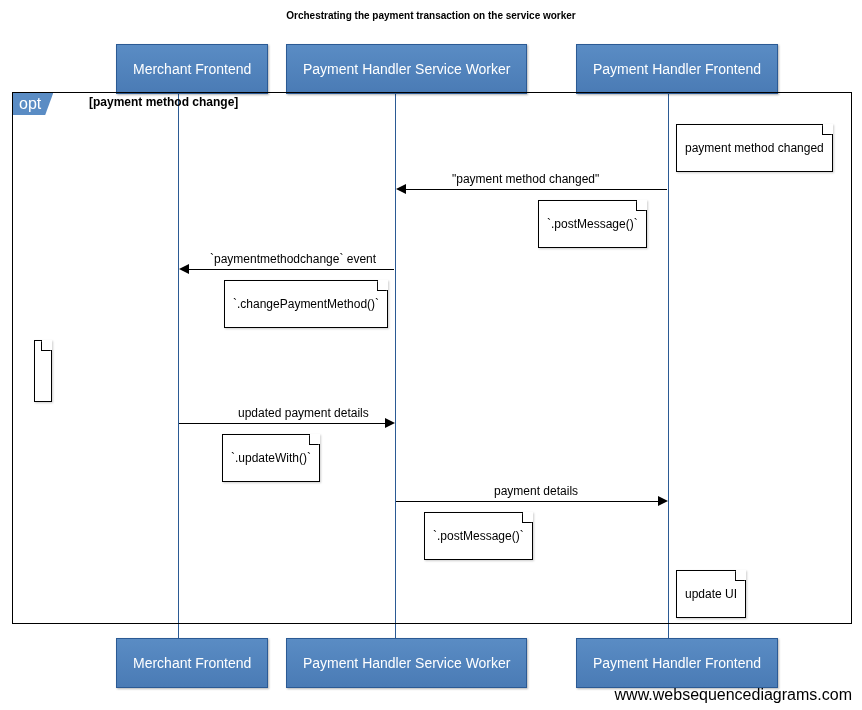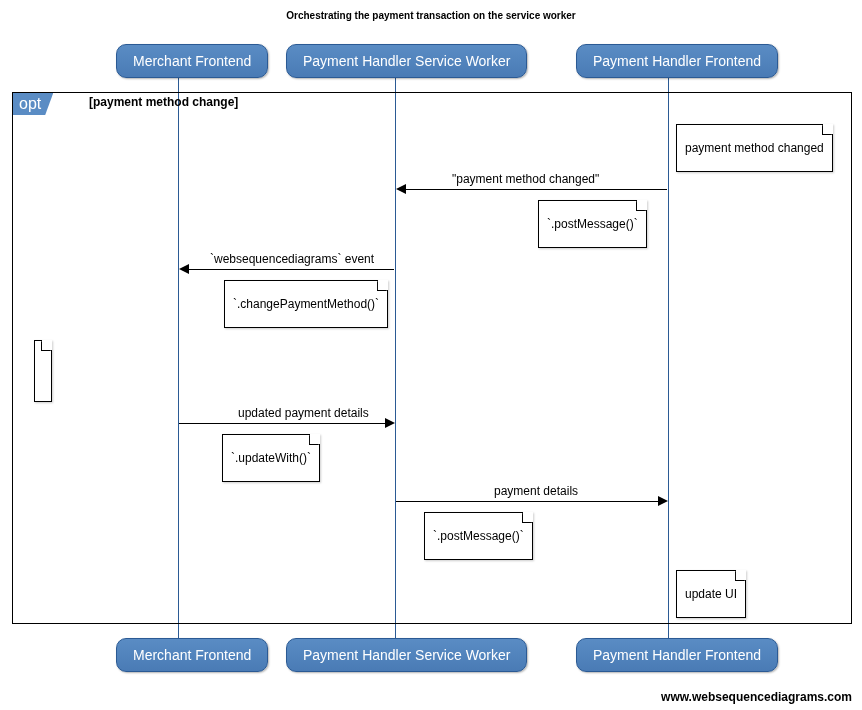--- a/index.html
+++ b/index.html
@@ -15,24 +15,24 @@
 .title {
   text-align: center;
   font-size: 10px;
   font-weight: bold;
   padding-top: 10px;
 }
 .participant {
   position: absolute;
   background: linear-gradient(#5a8cc4, #4a7bb5);
   border: 1px solid #2b5a94;
-  border-radius: 10px;
+  border-radius: 0;
   color: #fff;
   font-size: 14px;
-  padding: 8px 16px;
+  padding: 16px 16px;
   text-align: center;
   box-shadow: 1px 1px 2px rgba(0,0,0,0.3);
 }
 .lifeline {
   position: absolute;
   width: 1px;
   background: #2b5a94;
 }
 .opt-frame {
   position: absolute;
@@ -130,23 +130,22 @@
   right: -1px;
   width: 10px;
   height: 10px;
   background: #fff;
   z-index: 1;
 }
 .watermark {
   position: absolute;
   right: 10px;
   bottom: 6px;
-  font-size: 12px;
+  font-size: 16px;
   color: #000;
-  font-weight: bold;
 }
 </style>
 </head>
 <body>
 
 <div class="title">Orchestrating the payment transaction on the service worker</div>
 
 <div class="lifeline" style="left:178px; top:78px; height:560px;"></div>
 <div class="lifeline" style="left:395px; top:78px; height:560px;"></div>
 <div class="lifeline" style="left:668px; top:78px; height:560px;"></div>
@@ -167,21 +166,21 @@
 
 <div class="msg-label" style="left:450px; top:172px;">"payment method changed"</div>
 <div class="arrow-line" style="left:405px; top:189px; width:262px;"></div>
 <div class="arrow-head-left" style="left:396px; top:184px;"></div>
 
 <div class="note" style="left:538px; top:200px;">
   <span>`.postMessage()`</span>
   <div class="note-corner"></div><div class="note-fold2"></div>
 </div>
 
-<div class="msg-label" style="left:208px; top:252px;">`websequencediagrams` event</div>
+<div class="msg-label" style="left:208px; top:252px;">`paymentmethodchange` event</div>
 <div class="arrow-line" style="left:188px; top:269px; width:206px;"></div>
 <div class="arrow-head-left" style="left:179px; top:264px;"></div>
 
 <div class="note" style="left:224px; top:280px;">
   <span>`.changePaymentMethod()`</span>
   <div class="note-corner"></div><div class="note-fold2"></div>
 </div>
 
 <div class="note" style="left:34px; top:340px; white-space: pre-line;">
   <div class="note-corner"></div><div class="note-fold2"></div>

